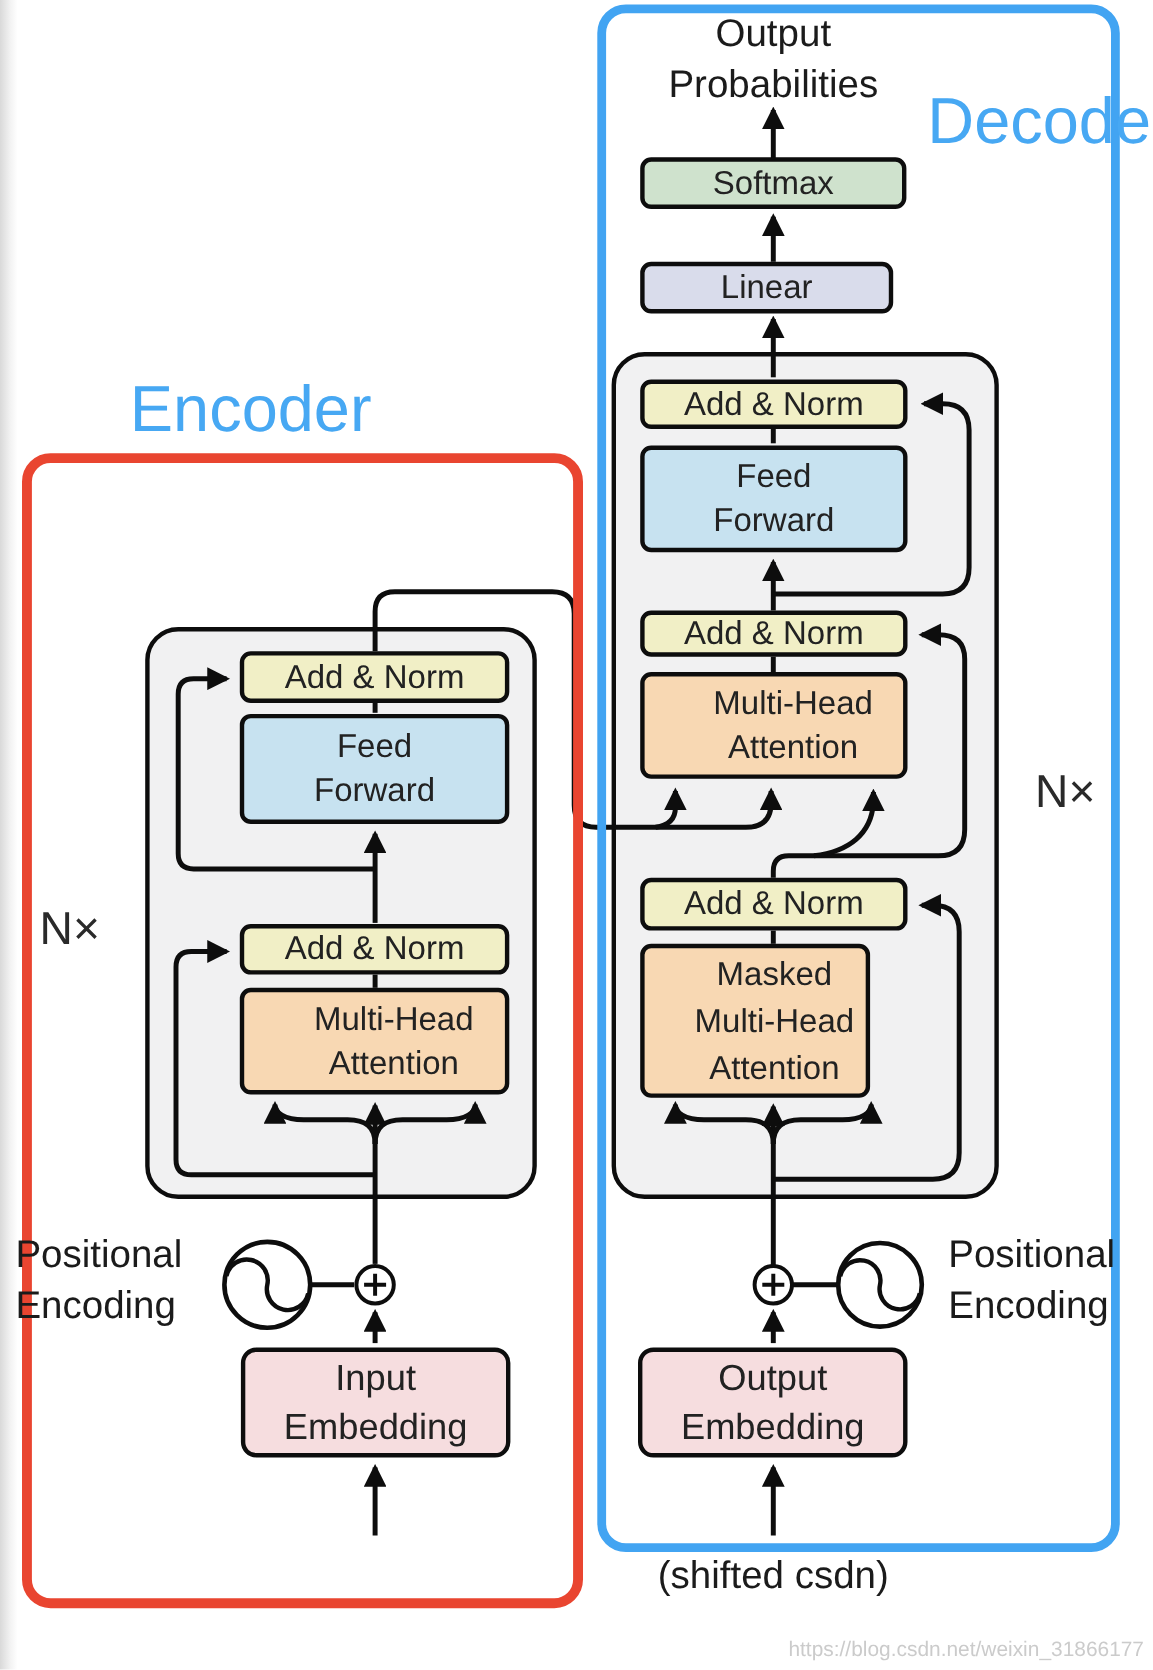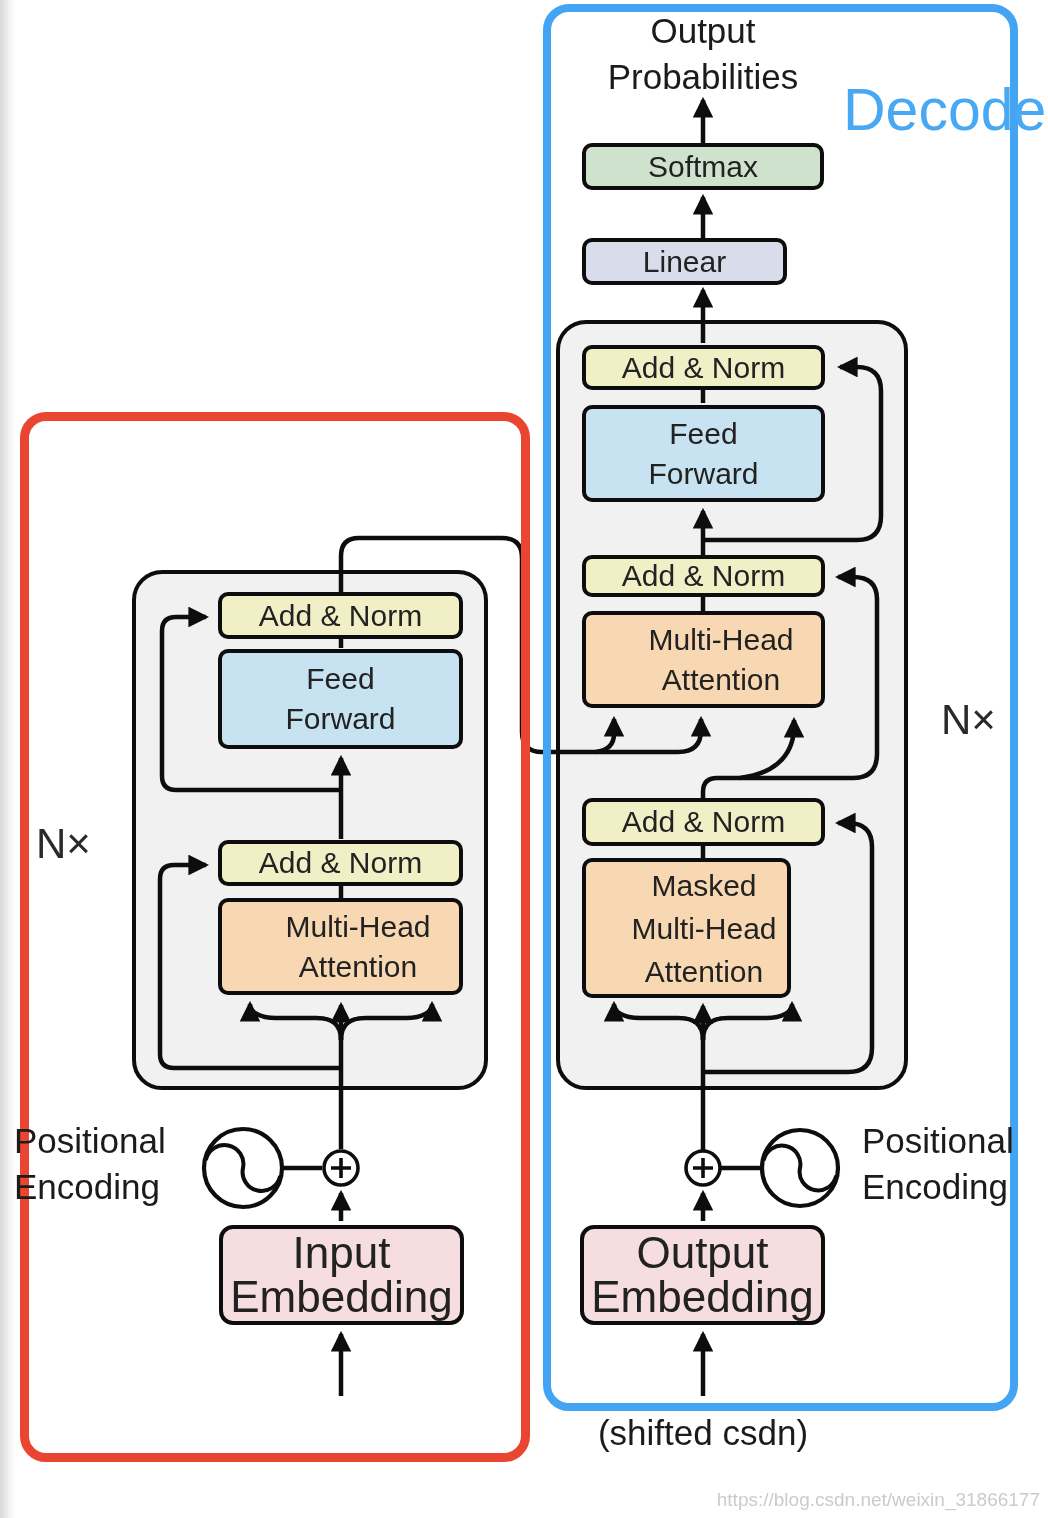--- a/index.html
+++ b/index.html
@@ -8,21 +8,21 @@
     font-family:"Liberation Sans","DejaVu Sans",sans-serif;color:var(--text,#1d1d1f);
   }
   .edge-strip{position:absolute;left:0;top:0;width:16px;height:1518px;
     background:linear-gradient(to right,#d9d9d9,#f3f3f3 60%,#ffffff);z-index:0;}
   .stack{position:absolute;background:var(--block_bg,#f1f1f2);border:4px solid var(--wire,#0d0d0d);
     border-radius:30px;z-index:1;box-sizing:border-box;}
   #wires{position:absolute;left:0;top:0;z-index:2;}
   .node{position:absolute;z-index:3;box-sizing:border-box;border:4px solid var(--wire,#0d0d0d);
     border-radius:10px;display:flex;flex-direction:column;align-items:center;justify-content:center;
     text-align:left;font-size:30px;line-height:40px;color:#222;letter-spacing:0;}
-  .node.embed{border-radius:14px;font-size:44px;line-height:44px;}
+  .node.embed{border-radius:14px;font-size:33px;line-height:44px;}
   .c-addnorm{background:var(--add_norm,#f1efc6);}
   .c-ff{background:var(--feed_forward,#c7e2f0);}
   .c-att{background:var(--attention,#f8d8b3);padding-left:35px;}
   .c-softmax{background:var(--softmax,#cfe2cd);}
   .c-linear{background:var(--linear,#d9dceb);}
   .c-embed{background:var(--embedding,#f6dddf);}
   .outline{position:absolute;z-index:4;box-sizing:border-box;border-radius:26px;background:transparent;pointer-events:none;}
   .outline.red{border:9px solid var(--encoder_outline,#e94530);}
   .outline.blue{border:8px solid var(--decoder_outline,#42a4f2);}
   .lbl{position:absolute;z-index:5;white-space:nowrap;}
@@ -98,21 +98,21 @@
       <circle cx="800" cy="1168" r="38" fill="#fff" stroke="#0d0d0d" stroke-width="4.2"></circle>
       <path d="M763,1168 A18.5,18.5 0 0 1 800,1168 A18.5,18.5 0 0 0 837,1168" transform="rotate(12 800 1168)" fill="none" stroke="#0d0d0d" stroke-width="4"></path>
       <circle cx="703" cy="1168" r="17" fill="#fff" stroke="#0d0d0d" stroke-width="3.6"></circle>
       <path d="M703,1158 V1178 M693,1168 H713" stroke="#0d0d0d" stroke-width="3.6" fill="none"></path>
     </g>
   </svg>
 
   <div class="node c-softmax" style="left:582px;top:143px;width:242px;height:47px">
     <span>Softmax</span>
   </div>
-  <div class="node c-linear" style="left:582px;top:238px;width:205px;height:47px">
+  <div class="node c-linear" style="left:582px;top:238px;width:230px;height:47px">
     <span>Linear</span>
   </div>
   <div class="node c-addnorm" style="left:582px;top:345px;width:243px;height:45px">
     <span>Add &amp; Norm</span>
   </div>
   <div class="node c-ff" style="left:582px;top:405px;width:243px;height:97px">
     <div>Feed</div>
     <div>Forward</div>
   </div>
   <div class="node c-addnorm" style="left:582px;top:555px;width:243px;height:42px">
@@ -150,20 +150,21 @@
     <div>Attention</div>
   </div>
   <div class="node embed c-embed" style="left:219px;top:1225px;width:245px;height:100px">
     <div>Input</div>
     <div>Embedding</div>
   </div>
 
   <div class="outline red" style="left:20px;top:412px;width:510px;height:1050px"></div>
   <div class="outline blue" style="left:543px;top:4px;width:475px;height:1407px"></div>
 
+  <div class="lbl big" style="left:118px;top:338px">Encoder</div>
   <div class="lbl big" style="left:843px;top:76px">Decoder</div>
 
   <div class="lbl outer center" style="left:553px;top:8px;width:300px">
     <div>Output</div>
     <div>Probabilities</div>
   </div>
 
   <div class="lbl nx" style="left:36px;top:820px">N×</div>
   <div class="lbl nx" style="left:941px;top:696px">N×</div>
 

